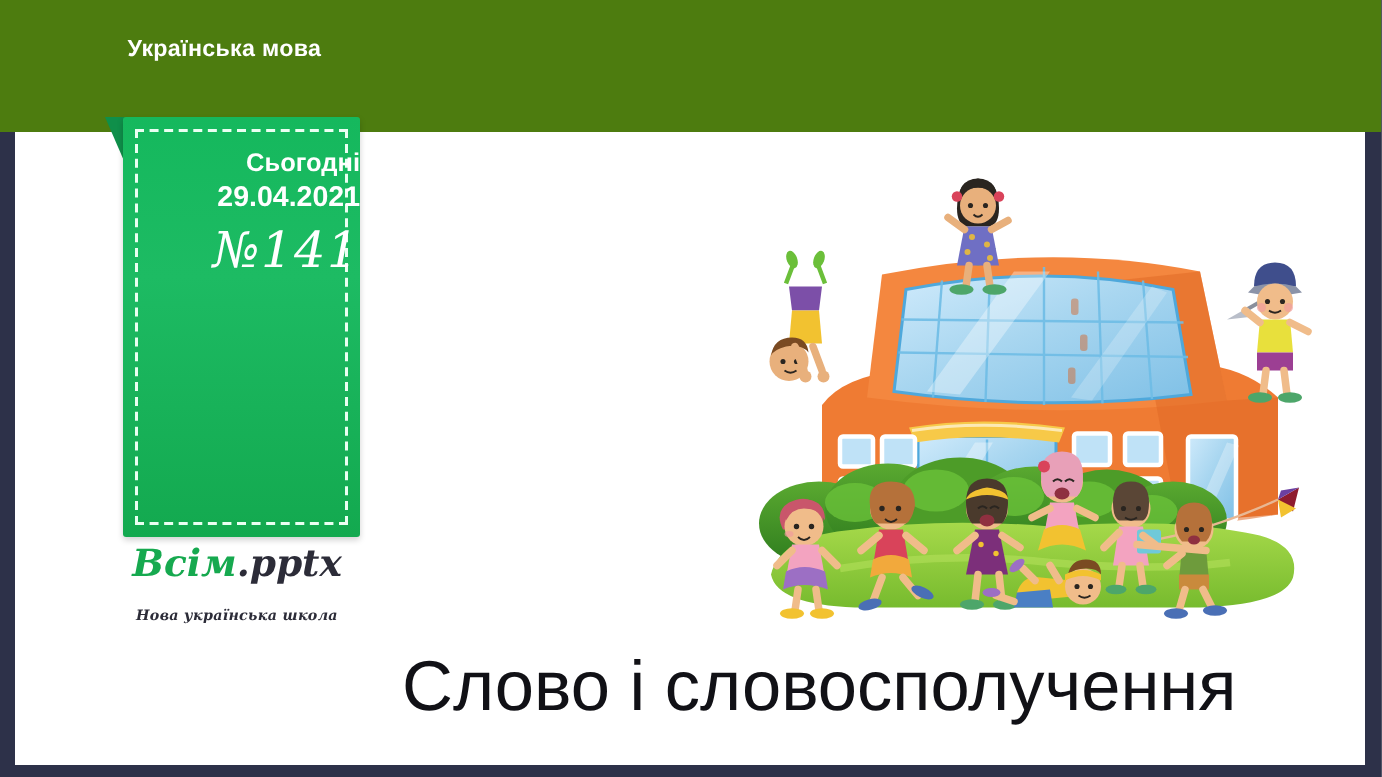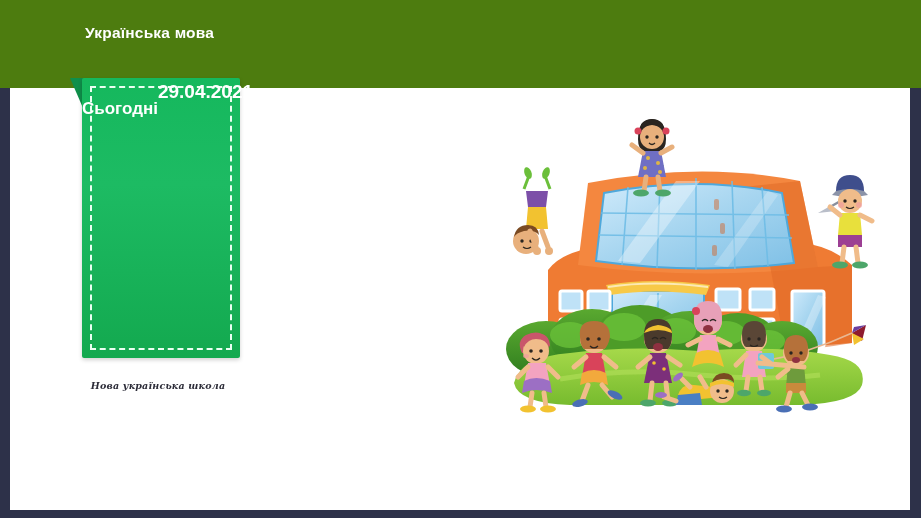--- a/index.html
+++ b/index.html
@@ -82,22 +82,22 @@
     left: 8px;
     top: 8px;
     right: 8px;
     bottom: 8px;
     border: 2px dashed #eafff2;
   }
   .banner-inner {
     position: absolute;
     left: 0; top: 0; right: 0; bottom: 0;
     display: flex;
-    flex-direction: row;
-    align-items: flex-start;
+    flex-direction: column;
+    align-items: flex-end;
     border-radius: 21px;
   }
   .today-label {
     margin-top: 22px;
     font-size: 17px;
     font-weight: bold;
     color: #ffffff;
     line-height: 1.05;
     text-align: center;
   }
@@ -197,20 +197,21 @@
       <div class="banner-dash"></div>
       <div class="banner-inner">
         <div class="today-label">Сьогодні</div>
         <div class="today-date">29.04.2021</div>
         <div class="lesson-number">№141</div>
       </div>
     </div>
   </div>
 
   <div class="logo-wrap">
+    <div class="logo-main"><span class="logo-vsim">Всім</span><span class="logo-pptx">.pptx</span></div>
     <div class="logo-tagline">Нова українська школа</div>
   </div>
 
   <div class="illustration">
     <svg viewBox="0 0 400 320" width="400" height="320">
       <defs>
         <linearGradient id="glass" x1="0" y1="0" x2="1" y2="1">
           <stop offset="0%" stop-color="#cfeafb"></stop>
           <stop offset="45%" stop-color="#a8d6f0"></stop>
           <stop offset="100%" stop-color="#7fc0e6"></stop>
@@ -476,14 +477,15 @@
         <path d="M219 302 Q223 305 227 302" stroke="#2a2520" stroke-width="1.2" fill="none"></path>
         <path d="M190 292 L182 284" stroke="#f0bc8a" stroke-width="5" stroke-linecap="round"></path>
         <path d="M206 292 L200 282" stroke="#f0bc8a" stroke-width="5" stroke-linecap="round"></path>
         <ellipse cx="178" cy="282" rx="6" ry="3" fill="#9c6fc4" transform="rotate(-40 178 282)"></ellipse>
         <path d="M176 306 L164 302" stroke="#f0bc8a" stroke-width="5" stroke-linecap="round"></path>
         <ellipse cx="161" cy="300" rx="6" ry="3" fill="#9c6fc4"></ellipse>
       </g>
     </svg>
   </div>
 
+  <div class="slide-title">Слово і словосполучення</div>
 
 </div>
 
 </body></html>

